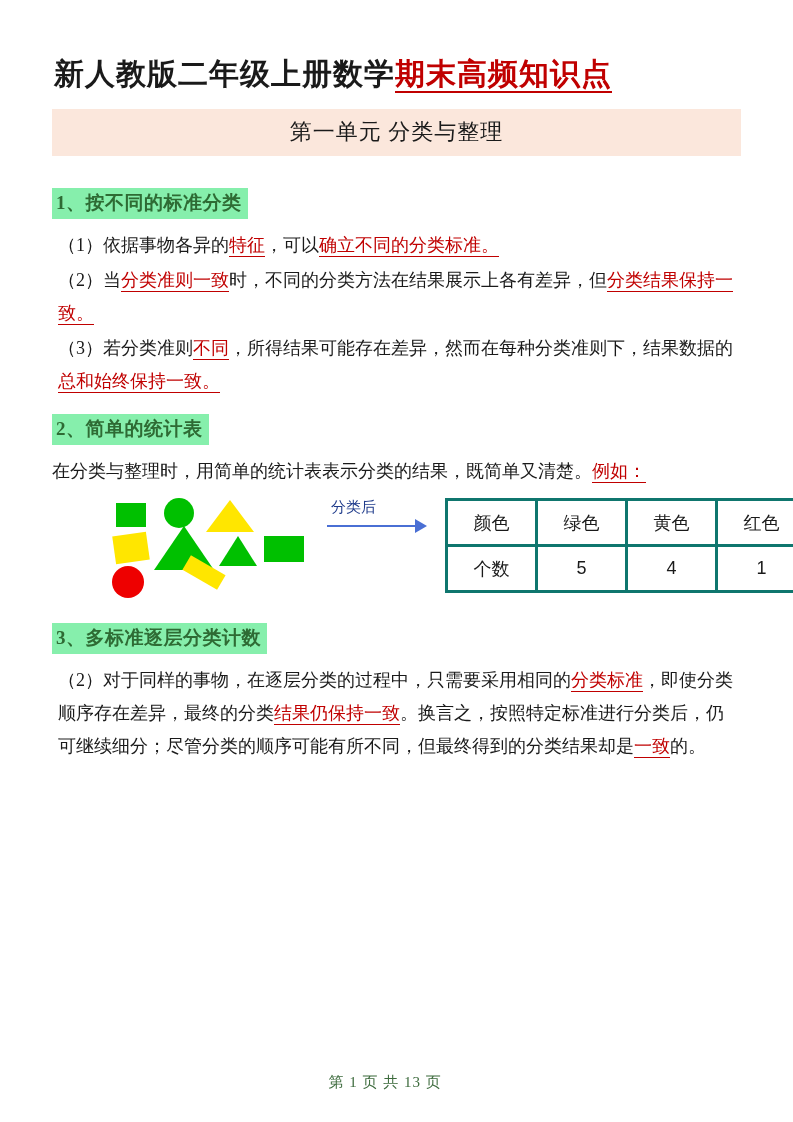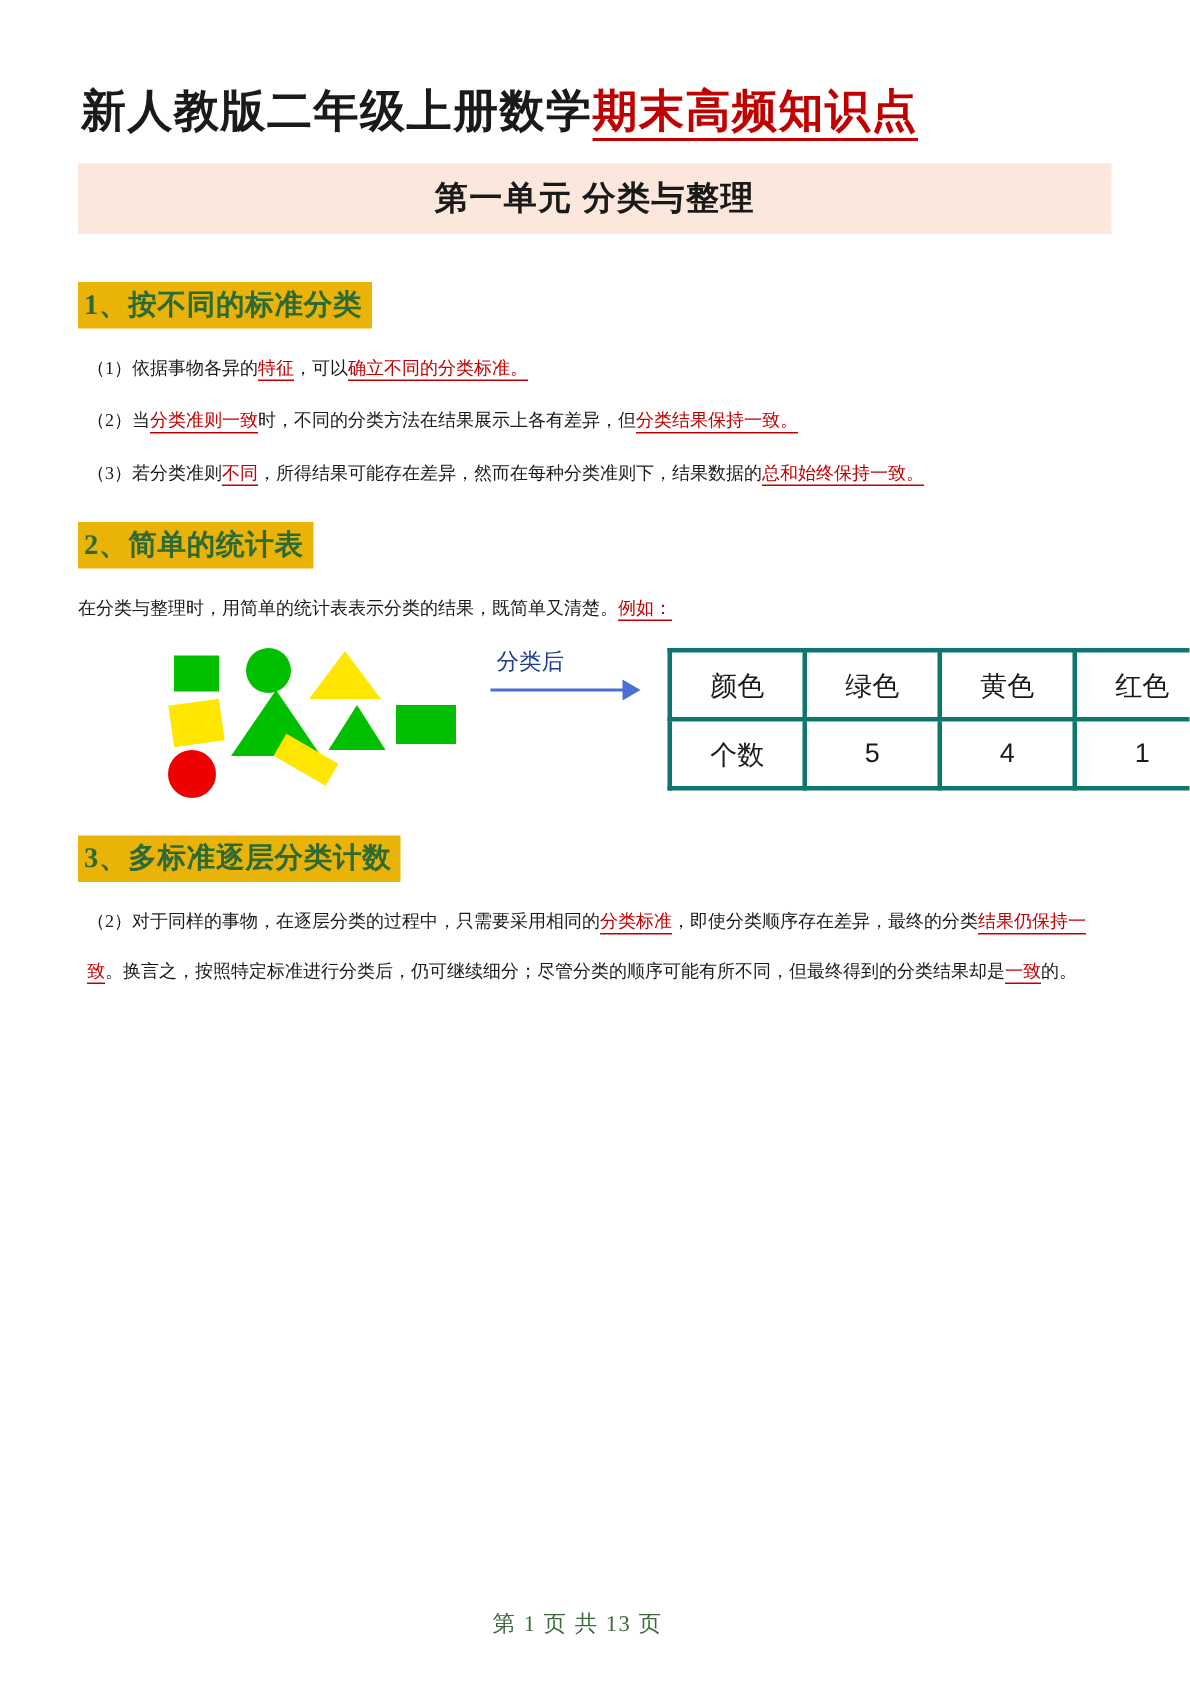--- a/index.html
+++ b/index.html
@@ -32,37 +32,37 @@
   }
   .doc-title .hl {
     color: #c00000;
     border-bottom: 2px solid #c00000;
     padding-bottom: 1px;
   }
   .unit-banner {
     background: #fbe7dc;
     text-align: center;
     font-size: 22px;
-    font-weight: bold;
+    font-weight: normal;
     padding: 8px 0 9px 0;
     margin: 0 0 18px 0;
     letter-spacing: 1px;
   }
   .sec-head {
     display: inline-block;
-    background: #eab308;
+    background: #86efac;
     color: #2e6b34;
     font-weight: bold;
     font-size: 19px;
     padding: 2px 6px 3px 4px;
     margin: 14px 0 8px 0;
     letter-spacing: 0.5px;
   }
   .para {
-    font-size: 12px;
+    font-size: 18px;
     line-height: 33px;
     margin: 2px 0 2px 0;
     text-indent: 0;
   }
   .para.indent { padding-left: 6px; }
   .ru {
     color: #c00000;
     border-bottom: 1.5px solid #c00000;
     padding-bottom: 1px;
   }

